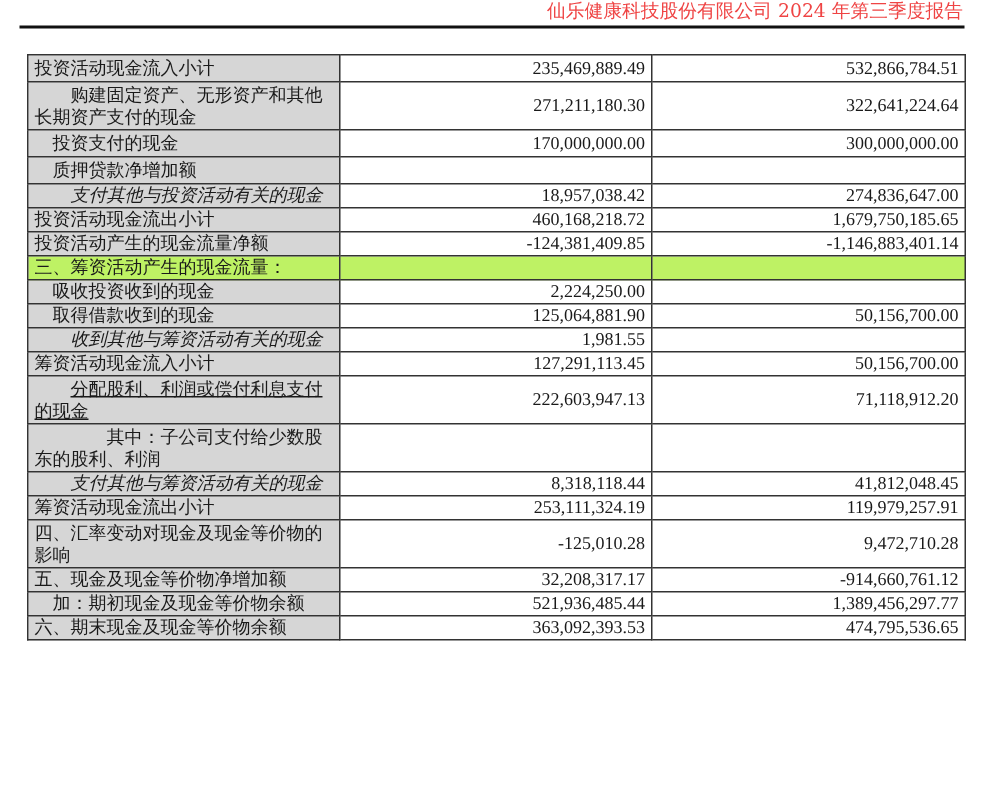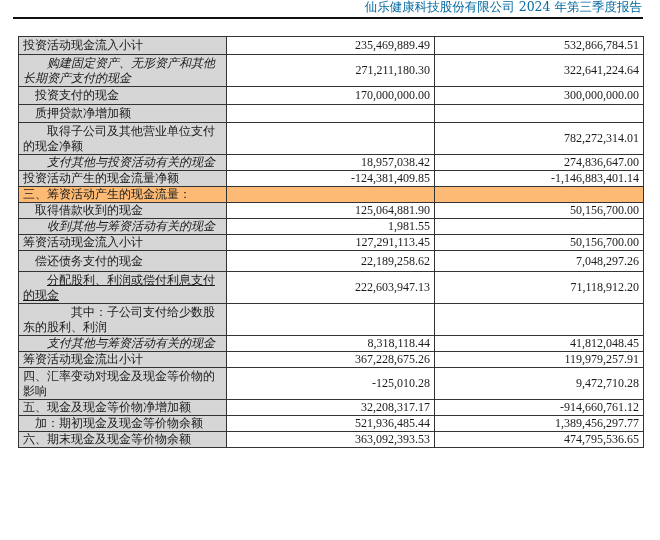--- a/index.html
+++ b/index.html
@@ -1,27 +1,27 @@
 <!DOCTYPE html>
 <html><head>
 <meta charset="utf-8">
 <style>
   html, body { margin:0; padding:0; background:#ffffff; }
   body { width:660px; height:540px; position:relative; overflow:hidden;
          font-family:"DejaVu Serif","Liberation Serif",serif; color:#1a1a1a; }
-  .page-header { position:absolute; top:0; right:18px; font-size:12.5px; line-height:14px; color:#0369a1; white-space:nowrap; }
+  .page-header { position:absolute; top:0; right:18px; font-size:12.5px; line-height:14px; color:#ef4444; white-space:nowrap; }
   .header-rule { position:absolute; top:17px; left:13px; width:630px; height:2px; background:#111; }
   table.cf { position:absolute; top:36px; left:18px; border-collapse:collapse; width:625px; table-layout:fixed; }
   table.cf td { border:1px solid #333; padding:0 4px; font-size:12px; line-height:15px; vertical-align:middle; }
   table.cf col.c1 { width:208px; }
   table.cf col.c2 { width:208px; }
   table.cf col.c3 { width:209px; }
   td.label { background:#d6d6d6; text-align:left; }
   td.num { text-align:right; background:#ffffff; font-family:"Liberation Serif","DejaVu Serif",serif; font-size:12.5px; }
-  tr.section td { background:#fdba74; }
+  tr.section td { background:#bef264; }
   .i2 { padding-left:12px; }
   .i3 { padding-left:24px;font-style:italic; }
   tr.h1 td { height:17px; }
   tr.h2 td { height:31px; }
   tr.h15 td { height:15px; }
   tr.h20 td { height:20px; }
 </style>
 </head>
 <body>
 
@@ -35,76 +35,74 @@
       <col class="c3">
     </colgroup>
   <tbody>
     <tr class="h1">
       <td class="label">投资活动现金流入小计</td>
       <td class="num">235,469,889.49</td>
       <td class="num">532,866,784.51</td>
     </tr>
     <tr class="h2">
       <td class="label">
-          <span class="i2" style="display:block;text-indent:24px;padding-left:0;font-style:italic;">购建固定资产、无形资产和其他长期资产支付的现金</span>
+          <span class="i2" style="display:block;text-indent:24px;padding-left:0;">购建固定资产、无形资产和其他长期资产支付的现金</span>
         </td>
       <td class="num">271,211,180.30</td>
       <td class="num">322,641,224.64</td>
     </tr>
     <tr class="h1">
       <td class="label"><span class="i2">投资支付的现金</span></td>
       <td class="num">170,000,000.00</td>
       <td class="num">300,000,000.00</td>
     </tr>
     <tr class="h1">
       <td class="label"><span class="i2">质押贷款净增加额</span></td>
       <td class="num"></td>
       <td class="num"></td>
     </tr>
-    <tr class="h2">
-      <td class="label">
-          <span style="display:block;text-indent:24px;">取得子公司及其他营业单位支付的现金净额</span>
-        </td>
-      <td class="num"></td>
-      <td class="num">782,272,314.01</td>
-    </tr>
     <tr class="h15">
       <td class="label"><span class="i3">支付其他与投资活动有关的现金</span></td>
       <td class="num">18,957,038.42</td>
       <td class="num">274,836,647.00</td>
+    </tr>
+    <tr class="h15">
+      <td class="label">投资活动现金流出小计</td>
+      <td class="num">460,168,218.72</td>
+      <td class="num">1,679,750,185.65</td>
     </tr>
     <tr class="h15">
       <td class="label">投资活动产生的现金流量净额</td>
       <td class="num">-124,381,409.85</td>
       <td class="num">-1,146,883,401.14</td>
     </tr>
     <tr class="h15 section">
       <td class="label">三、筹资活动产生的现金流量：</td>
       <td class="num"></td>
+      <td class="num"></td>
+    </tr>
+    <tr class="h15">
+      <td class="label"><span class="i2">吸收投资收到的现金</span></td>
+      <td class="num">2,224,250.00</td>
       <td class="num"></td>
     </tr>
     <tr class="h15">
       <td class="label"><span class="i2">取得借款收到的现金</span></td>
       <td class="num">125,064,881.90</td>
       <td class="num">50,156,700.00</td>
     </tr>
     <tr class="h15">
       <td class="label"><span class="i3">收到其他与筹资活动有关的现金</span></td>
       <td class="num">1,981.55</td>
       <td class="num"></td>
     </tr>
     <tr class="h15">
       <td class="label">筹资活动现金流入小计</td>
       <td class="num">127,291,113.45</td>
       <td class="num">50,156,700.00</td>
-    </tr>
-    <tr class="h20">
-      <td class="label"><span class="i2">偿还债务支付的现金</span></td>
-      <td class="num">22,189,258.62</td>
-      <td class="num">7,048,297.26</td>
     </tr>
     <tr class="h2">
       <td class="label">
           <span style="display:block;text-indent:24px;text-decoration:underline;">分配股利、利润或偿付利息支付的现金</span>
         </td>
       <td class="num">222,603,947.13</td>
       <td class="num">71,118,912.20</td>
     </tr>
     <tr class="h2">
       <td class="label">
@@ -113,21 +111,21 @@
       <td class="num"></td>
       <td class="num"></td>
     </tr>
     <tr class="h15">
       <td class="label"><span class="i3">支付其他与筹资活动有关的现金</span></td>
       <td class="num">8,318,118.44</td>
       <td class="num">41,812,048.45</td>
     </tr>
     <tr class="h15">
       <td class="label">筹资活动现金流出小计</td>
-      <td class="num">367,228,675.26</td>
+      <td class="num">253,111,324.19</td>
       <td class="num">119,979,257.91</td>
     </tr>
     <tr class="h2">
       <td class="label">四、汇率变动对现金及现金等价物的影响</td>
       <td class="num">-125,010.28</td>
       <td class="num">9,472,710.28</td>
     </tr>
     <tr class="h15">
       <td class="label">五、现金及现金等价物净增加额</td>
       <td class="num">32,208,317.17</td>

